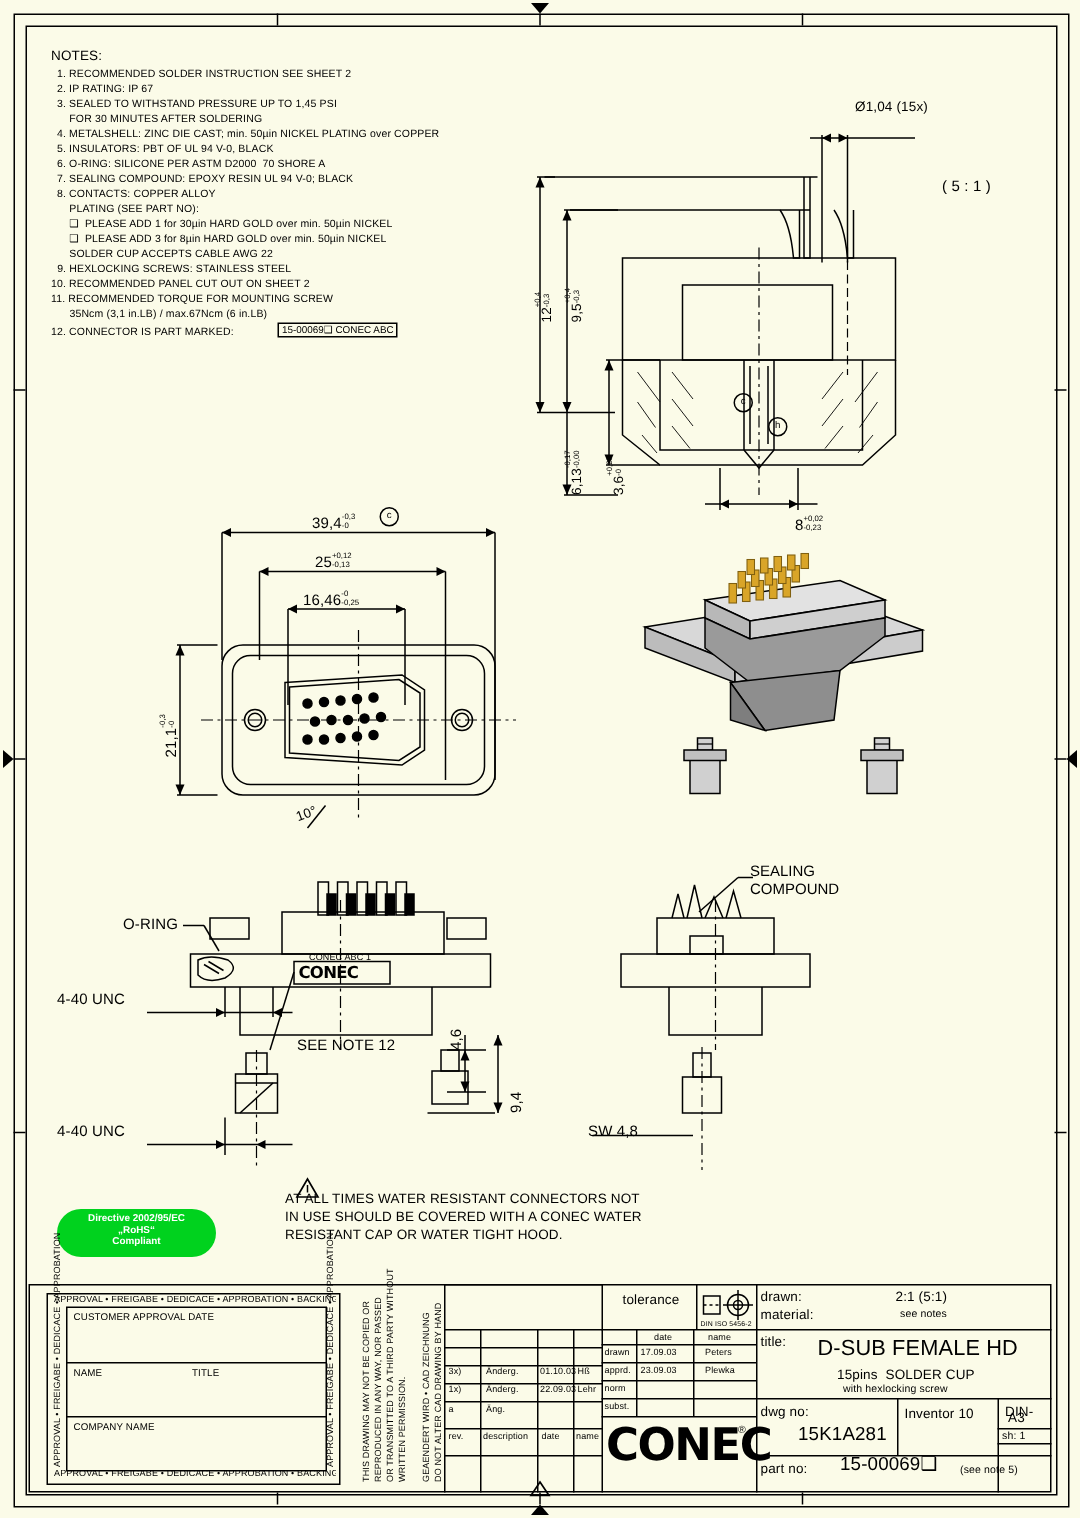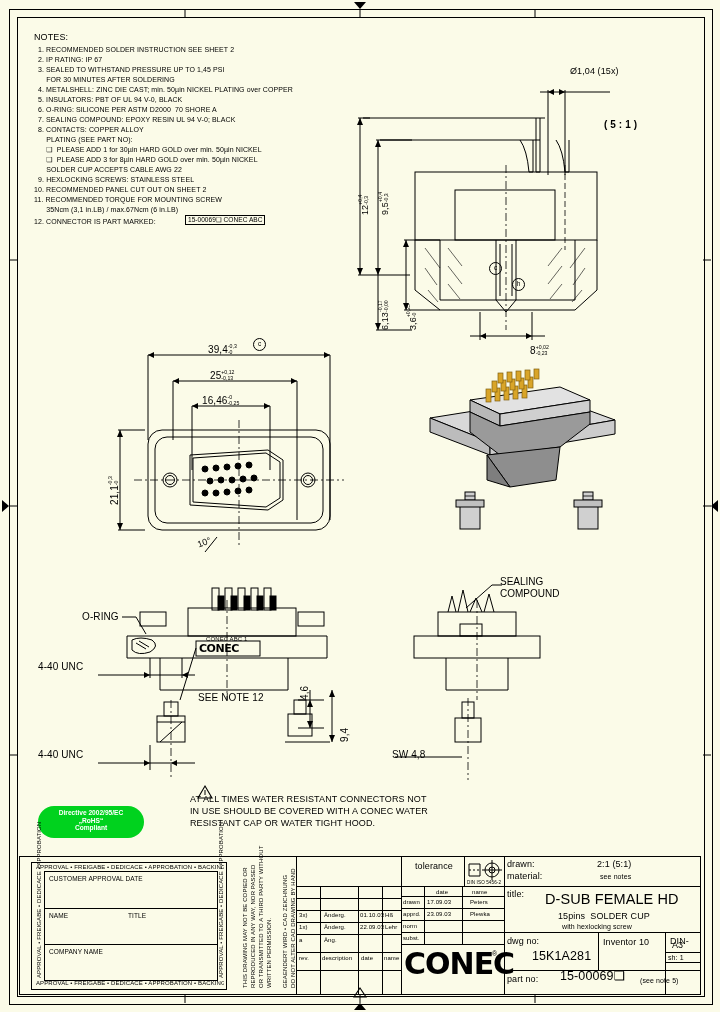--- a/index.html
+++ b/index.html
@@ -373,21 +373,21 @@
   <div class="t s7" style="left:38px;top:156px;">    ❑  PLEASE ADD 3 for 8µin HARD GOLD over min. 50µin NICKEL</div>
   <div class="t s7" style="left:38px;top:166px;">    SOLDER CUP ACCEPTS CABLE AWG 22</div>
   <div class="t s7" style="left:34px;top:176px;">  9. HEXLOCKING SCREWS: STAINLESS STEEL</div>
   <div class="t s7" style="left:34px;top:186px;">10. RECOMMENDED PANEL CUT OUT ON SHEET 2</div>
   <div class="t s7" style="left:34px;top:196px;">11. RECOMMENDED TORQUE FOR MOUNTING SCREW</div>
   <div class="t s7" style="left:34px;top:206px;">      35Ncm (3,1 in.LB) / max.67Ncm (6 in.LB)</div>
   <div class="t s7" style="left:34px;top:218px;">12. CONNECTOR IS PART MARKED:</div>
   <div class="marking" style="left:185px;top:215px;">15-00069❑  CONEC  ABC</div>
 
   <div class="t s9" style="left:570px;top:66px;">Ø1,04 (15x)</div>
-  <div class="t s10" style="left:604px;top:120px;font-weight:bold;">( 5 : 1 )</div>
+  <div class="t s10" style="left:628px;top:120px;">( 5 : 1 )</div>
 
   <div style="position:absolute;left:354px;top:215px;width:0;height:0;">
     <div class="rot" style="position:absolute;white-space:nowrap;">
       <span class="t s9" style="position:relative;left:0;top:0;">12</span><span style="display:inline-block;vertical-align:middle;font-size:5.2px;line-height:5.4px;">
         <span>+0,4</span><br><span>-0,3</span></span>
     </div>
   </div>
   <div style="position:absolute;left:374px;top:215px;width:0;height:0;">
     <div class="rot" style="position:absolute;white-space:nowrap;">
       <span class="t s9" style="position:relative;">9,5</span><span style="display:inline-block;vertical-align:middle;font-size:5.2px;line-height:5.4px;">

